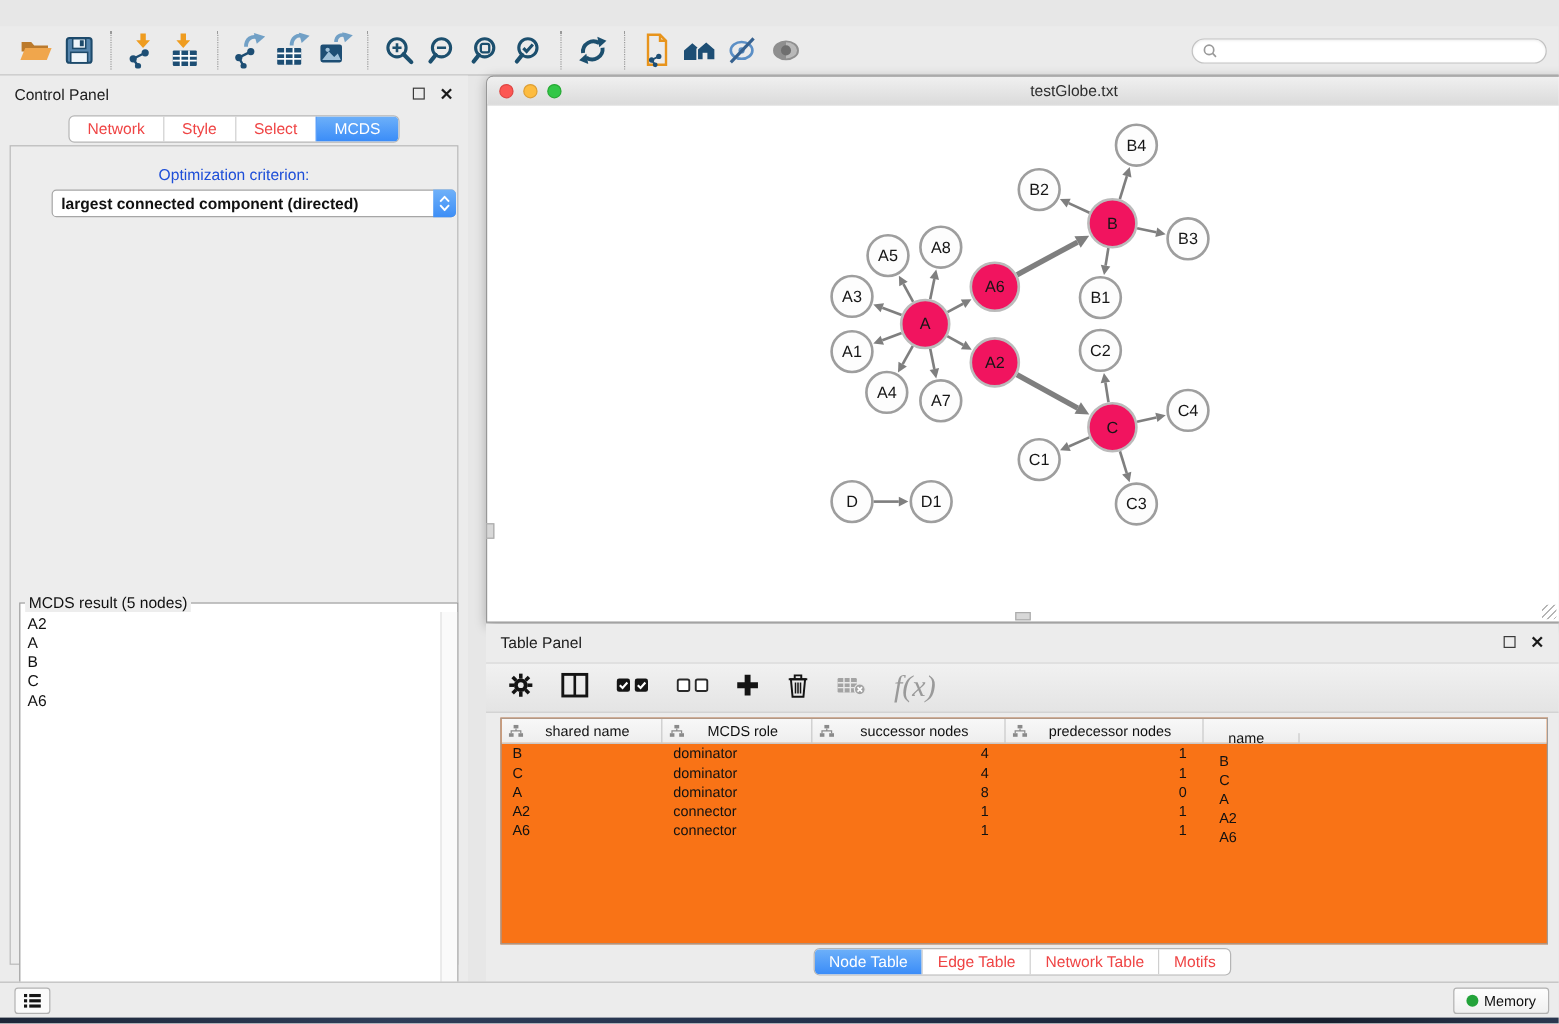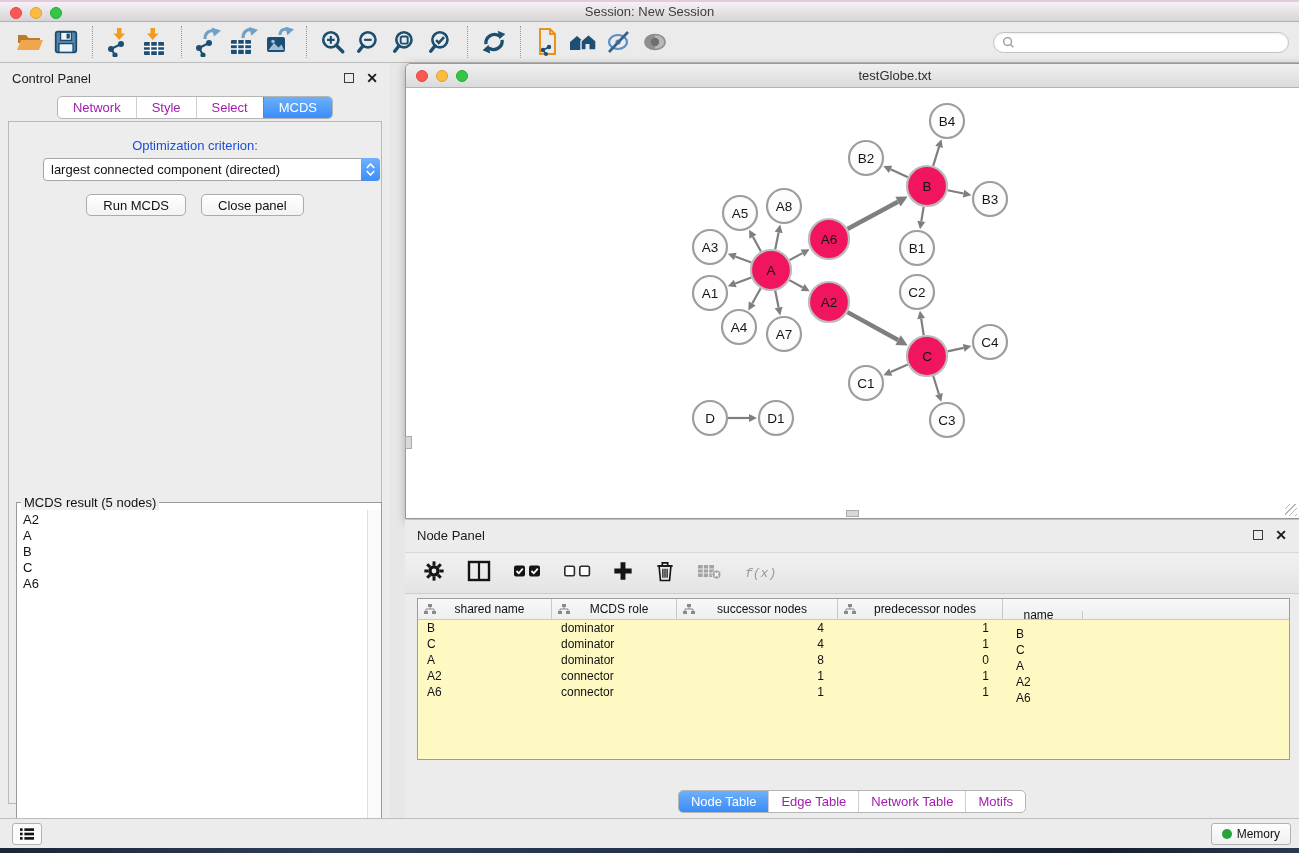--- a/index.html
+++ b/index.html
@@ -27,29 +27,29 @@
     box-shadow:inset 0 1px 2px rgba(0,0,0,.07); }
   .searchbox input { border:none; outline:none; flex:1; height:17px; font-size:12px; background:transparent; }
 
   
   .control-panel { position:absolute; top:63px; left:0; width:390px; height:755px; background:#ececec; }
   .panel-head { height:30px; display:flex; align-items:center; padding:0 12px; font-size:13px; color:#1c1c1c; }
   .panel-head .sp { flex:1; }
   .float-ico { width:10px; height:10px; border:1.5px solid #3a3a3a; display:inline-block; margin-right:12px; }
   .close-ico { font-size:14px; font-weight:bold; color:#1a1a1a; line-height:10px; }
   .seg { display:inline-flex; background:#fff; border:1px solid #b5b5b5; border-radius:5px; overflow:hidden; }
-  .seg-item { padding:3px 15px; font-size:13px; color:#a21caf; border-left:1px solid #cfcfcf; cursor:default; white-space:nowrap; }
+  .seg-item { padding:3px 15px; font-size:13px; color:#ef4444; border-left:1px solid #cfcfcf; cursor:default; white-space:nowrap; }
   .seg-item:first-child { border-left:none; }
   .seg-item.active { background:linear-gradient(#6db0f9,#3a8cf8); color:#fff; border-left-color:#3a8cf8; }
   .cp-tabs { position:absolute; top:33px; left:0; right:0; text-align:center; }
   .cp-content { position:absolute; left:8px; right:8px; top:58px; bottom:14px;
     border:1px solid #b9b9b9; background:#ededed; }
   .opt-label { position:absolute; top:16px; left:0; right:0; text-align:center; font-size:13px; color:#1d4ed8; }
   .criterion { position:absolute; top:36px; left:34px; width:337px; height:23px; background:#fff;
-    border:1px solid #a6a6a6; border-radius:4px; display:flex; align-items:center; }
+    border:1px solid #a6a6a6; border-radius:4px; display:flex; align-items:center;font-weight:bold; }
   .criterion .val { flex:1; font-size:13px; padding-left:7px; color:#111; white-space:nowrap; }
   .stepper { width:19px; height:23px; margin-right:-1px; border-radius:0 4px 4px 0;
     background:linear-gradient(#6fb1f9,#3d8ef6); display:flex; flex-direction:column;
     align-items:center; justify-content:center; gap:1px; }
   .stepper svg { display:block; }
   .btn-row { position:absolute; top:72px; left:0; right:0; display:flex; justify-content:center; gap:15px; }
   .btn { background:linear-gradient(#ffffff,#f3f3f3); border:1px solid #ababab; border-radius:5px;
     font-size:13px; color:#111; padding:2px 16px; height:22px; }
   .result-fs { position:absolute; left:7px; width:366px; top:336px; height:346px;
     border:1px solid #9a9a9a; background:#fff;margin-top:37px; }
@@ -68,23 +68,23 @@
   .vthumb { position:absolute; left:-1px; top:348px; width:7px; height:13px; background:#d8d8d8; border:1px solid #ababab; }
   .hthumb { position:absolute; left:440px; bottom:0px; width:13px; height:7px; background:#d8d8d8; border:1px solid #ababab; }
   .resize-grip { position:absolute; right:1px; bottom:1px; width:12px; height:12px;
     background:repeating-linear-gradient(135deg, transparent 0 3px, #b5b5b5 3px 4px); }
 
   
   .table-panel { position:absolute; top:520px; left:405px; width:894px; height:298px; background:#ececec; }
   .tp-toolbar { position:absolute; top:32px; left:0; right:0; height:42px;
     background:linear-gradient(#f1f1f1,#e4e4e4); border-top:1px solid #d8d8d8; border-bottom:1px solid #cdcdcd;
     display:flex; align-items:center; padding-left:18px; gap:22px; }
-  .fx { font-family:Liberation Mono, monospace; font-style:italic; font-size:13px; color:#9a9a9a; }
-  .table-wrap { position:absolute; left:12px; top:78px; width:873px; height:162px;
-    background:#fef9c3; border:1px solid #9c9c9c; overflow:hidden; }
+  .fx { font-family:Liberation Serif, serif; font-style:italic; font-size:25px; color:#9a9a9a; }
+  .table-wrap { position:absolute; left:12px; top:78px; width:873px; height:189px;
+    background:#f97316; border:1px solid #9c9c9c; overflow:hidden; }
   .thead { display:flex; height:21px; background:linear-gradient(#f8f8f8,#eeeeee); border-bottom:1px solid #c9c9c9; }
   .th { display:flex; align-items:center; border-right:1px solid #c9c9c9; font-size:12px; color:#111; position:relative; }
   .th .hicon { margin-left:6px; }
   .th .lbl { flex:1; text-align:center; padding-right:8px; }
   .tr { display:flex; height:16px; align-items:center; }
   .td { font-size:12px; color:#111; white-space:nowrap; }
   .c0 { width:134px; } .c1 { width:125px; } .c2 { width:161px; } .c3 { width:165px; } .c4 { width:80px;margin-top:12px; }
   .td.c0, .td.c1 { padding-left:9px; }
   .td.c2, .td.c3 { text-align:right; padding-right:14px; }
   .td.c4 { padding-left:13px; }
@@ -101,28 +101,20 @@
     padding:0 10px; font-size:12px; color:#111; }
   .gdot { width:10px; height:10px; border-radius:50%; background:#23a33a; }
   .wallpaper { position:absolute; top:848px; left:0; right:0; height:5px;
     background:linear-gradient(90deg,#1c2638,#2e3d58 25%,#22304a 55%,#171f2e 85%,#2a3850); }
 </style>
 </head>
 <body>
 
 <div class="app">
 
-  <div class="titlebar">
-    <div class="lights">
-      <div class="light red"></div>
-      <div class="light yellow"></div>
-      <div class="light green"></div>
-    </div>
-    <span>Session: New Session</span>
-  </div>
 
   <div class="toolbar">
     <div class="ticon">
       <svg width="28" height="26" viewBox="0 0 28 26">
           <path d="M2 6h8l2.5 3H24v5H2z" fill="#bb7a2c"></path>
           <path d="M1 21l4-10h22l-4 10z" fill="#f0a64c"></path>
         </svg>
     </div>
     <div class="ticon">
       <svg width="26" height="26" viewBox="0 0 24 24">
@@ -291,24 +283,20 @@
         <span class="val">largest connected component (directed)</span>
         <span class="stepper">
           <svg width="9" height="6" viewBox="0 0 9 6">
               <path d="M0.8 5L4.5 1l3.7 4" stroke="#fff" stroke-width="1.6" fill="none"></path>
             </svg>
           <svg width="9" height="6" viewBox="0 0 9 6">
               <path d="M0.8 1l3.7 4L8.2 1" stroke="#fff" stroke-width="1.6" fill="none"></path>
             </svg>
         </span>
       </div>
-      <div class="btn-row">
-        <button class="btn">Run MCDS</button>
-        <button class="btn">Close panel</button>
-      </div>
       <fieldset class="result-fs">
         <legend><span>MCDS result (5 nodes)</span></legend>
         <div class="result-list" id="result-list">
             <div class="result-item">A2</div>
             <div class="result-item">A</div>
             <div class="result-item">B</div>
             <div class="result-item">C</div>
             <div class="result-item">A6</div>
           </div>
         <div class="result-scroll"></div>
@@ -489,21 +477,21 @@
           </g>
         </svg>
       <div class="vthumb"></div>
       <div class="hthumb"></div>
       <div class="resize-grip"></div>
     </div>
   </div>
 
   <div class="table-panel">
     <div class="panel-head">
-      <span>Node Panel</span>
+      <span>Table Panel</span>
       <span class="sp"></span>
       <span class="float-ico"></span>
       <span class="close-ico">✕</span>
     </div>
     <div class="tp-toolbar">
       <span>
         <svg width="22" height="22" viewBox="0 0 24 24">
             <g fill="#141414">
               <circle cx="12" cy="12" r="6.2"></circle>
               <g>

